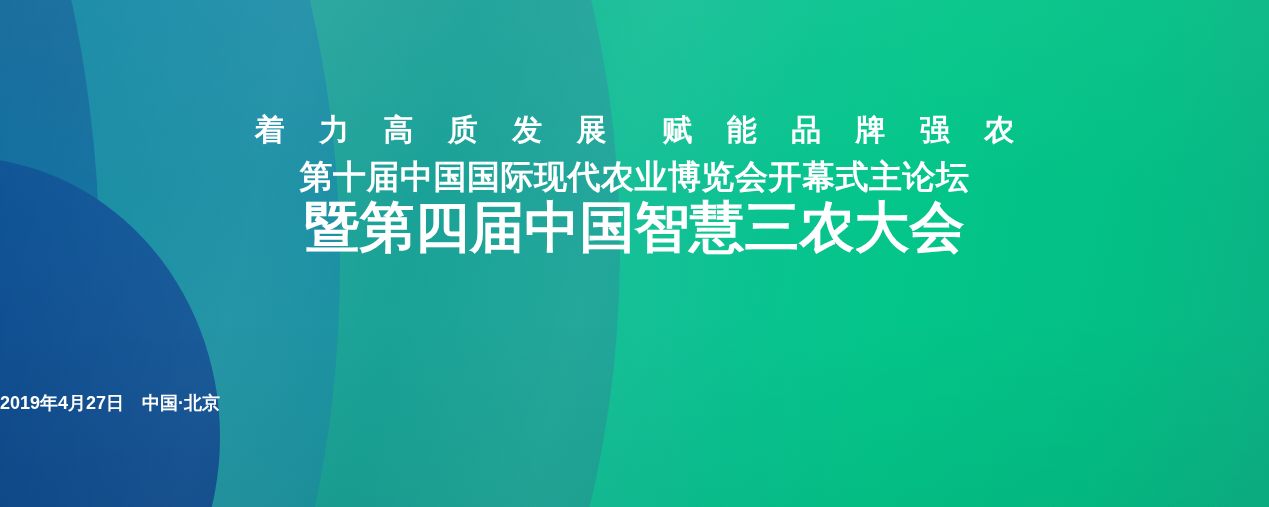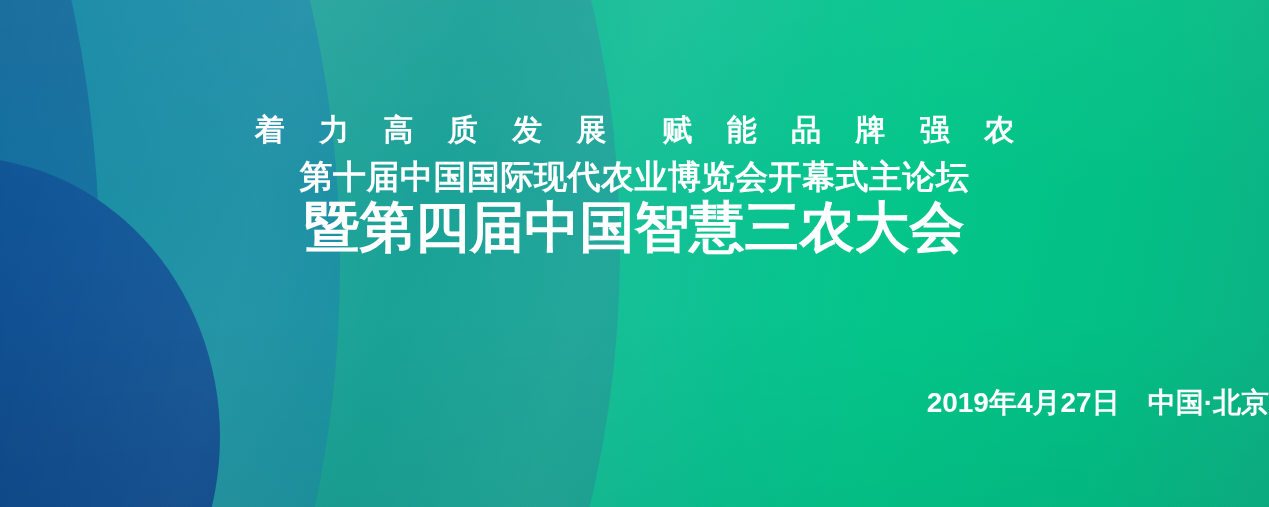--- a/index.html
+++ b/index.html
@@ -144,22 +144,22 @@
     letter-spacing: 0px;
     white-space: pre;
     color: #ffffff;
   }
 
   .meta-line {
     position: absolute;
     left: 0;
     right: 0;
     top: 389px;
-    text-align: right;
-    font-size: 28px;
+    text-align: left;
+    font-size: 18px;
     line-height: 28px;
     font-weight: 700;
     color: #ffffff;
     white-space: pre;
   }
 </style>
 </head>
 <body>
 
 <div class="banner">

